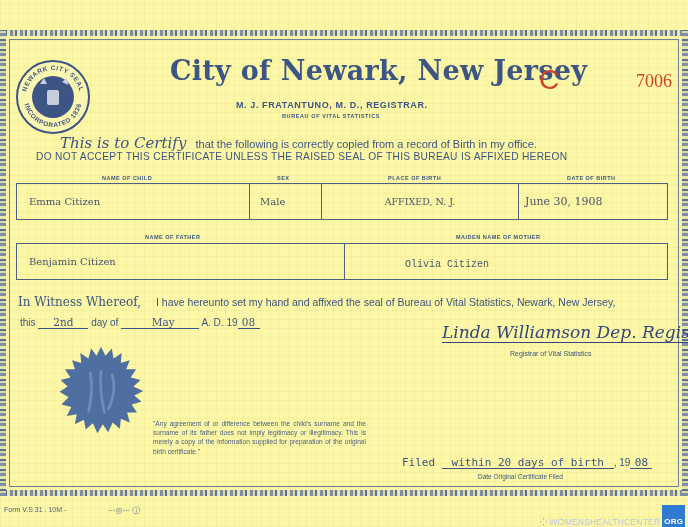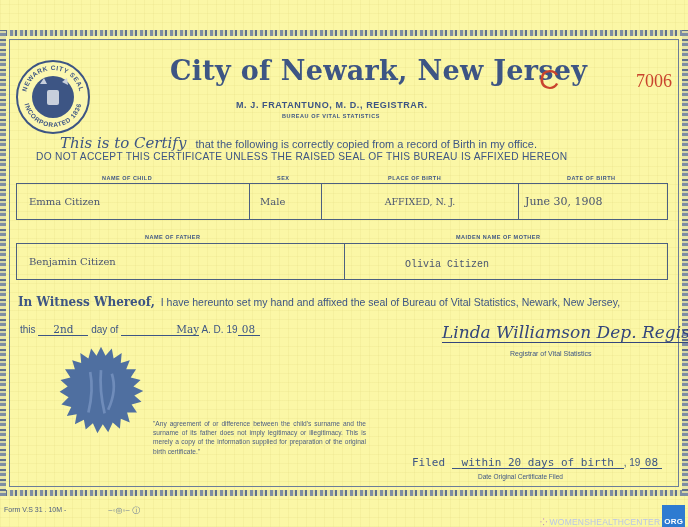--- a/index.html
+++ b/index.html
@@ -77,21 +77,21 @@
       position: absolute; top: 0; height: 100%; border-right: 1.5px solid #4d6080;
       font-family: "DejaVu Serif", serif; font-size: 10px; color: #4a5570;
       display: flex; align-items: center;
     }
     .cell:last-child { border-right: none; }
 
     .witness {
       position: absolute; left: 18px; top: 295px; font-size: 10.5px; white-space: nowrap;
     }
     .witness-script {
-      font-family: "DejaVu Serif", serif; font-weight: bold; font-size: 12px; margin-right: 3px;
+      font-family: "DejaVu Serif", serif; font-weight: normal; font-size: 12px; margin-right: 12px;
     }
     .this-line {
       position: absolute; left: 20px; top: 317px; font-size: 10px; white-space: nowrap;
     }
     .fill {
       display: inline-block; border-bottom: 1px solid #3d5584;
       font-family: "DejaVu Serif", serif; font-size: 10.5px; text-align: center;
       line-height: 11px;
     }
     .signature {
@@ -103,21 +103,21 @@
       position: absolute; left: 510px; top: 350px; font-size: 7px;
     }
     .star-seal {
       position: absolute; left: 56px; top: 345px; width: 90px; height: 90px;
     }
     .quote {
       position: absolute; left: 153px; top: 419px; width: 213px;
       font-size: 6.6px; line-height: 9.2px; text-align: justify; color: #4d5e82;
     }
     .filed {
-      position: absolute; left: 412px; top: 456px; font-family: "DejaVu Sans Mono", monospace;
+      position: absolute; left: 402px; top: 456px; font-family: "DejaVu Sans Mono", monospace;
       font-size: 11px; white-space: nowrap;
     }
     .filed .fill { font-family: "DejaVu Sans Mono", monospace; font-size: 11px; }
     .filed-caption {
       position: absolute; left: 478px; top: 473px; font-size: 6.5px;
     }
     .form-number {
       position: absolute; left: 4px; top: 506px; font-size: 7px; color: #4d5e82;
     }
     .ornament {
@@ -192,21 +192,21 @@
 </div>
 
 <div class="witness">
   <span class="witness-script">In Witness Whereof,</span>
   <span>I have hereunto set my hand and affixed the seal of Bureau of Vital Statistics, Newark, New Jersey,</span>
 </div>
 <div class="this-line">
   <span>this</span>
   <span class="fill" style="width:50px;">2nd</span>
   <span>day of</span>
-  <span class="fill" style="width:78px;text-align:right;padding-left:6px;margin-top:7px;">May</span>
+  <span class="fill" style="width:78px;text-align:center;padding-left:6px;">May</span>
   <span>A. D. 19</span><span class="fill" style="width:22px;">08</span>
 </div>
 
 <div class="signature">Linda Williamson Dep. Registrar</div>
 <div class="sig-caption">Registrar of Vital Statistics</div>
 
 <svg class="star-seal" viewBox="0 0 100 100">
   <polygon fill="#4f6fa0" points="50,2 55,12 62,4 64,15 73,9 72,20 82,17 78,27 89,27 83,36 94,39 86,46 97,51 87,56 95,63 84,66 90,75 79,75 82,86 72,82 71,93 63,86 58,97 52,88 46,98 41,87 33,94 31,83 21,88 23,77 12,79 17,69 6,66 14,58 4,52 13,46 5,39 16,36 10,27 21,27 18,17 28,20 27,9 36,15 39,4 45,12"></polygon>
   <path d="M38 30 q4 20 -2 45 M50 28 q-2 22 4 48 M62 32 q6 18 -4 40" stroke="#6f8cba" stroke-width="3" fill="none"></path>
 </svg>

